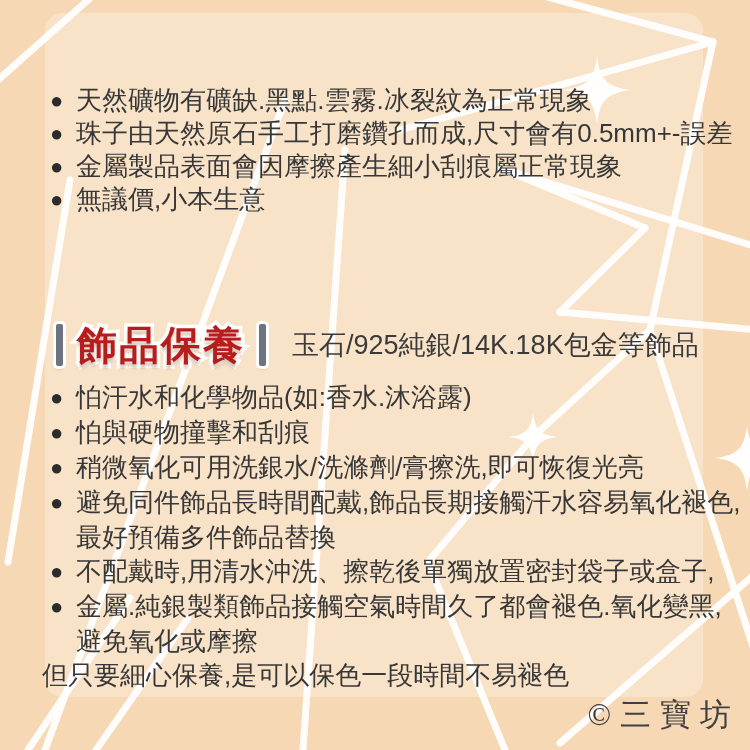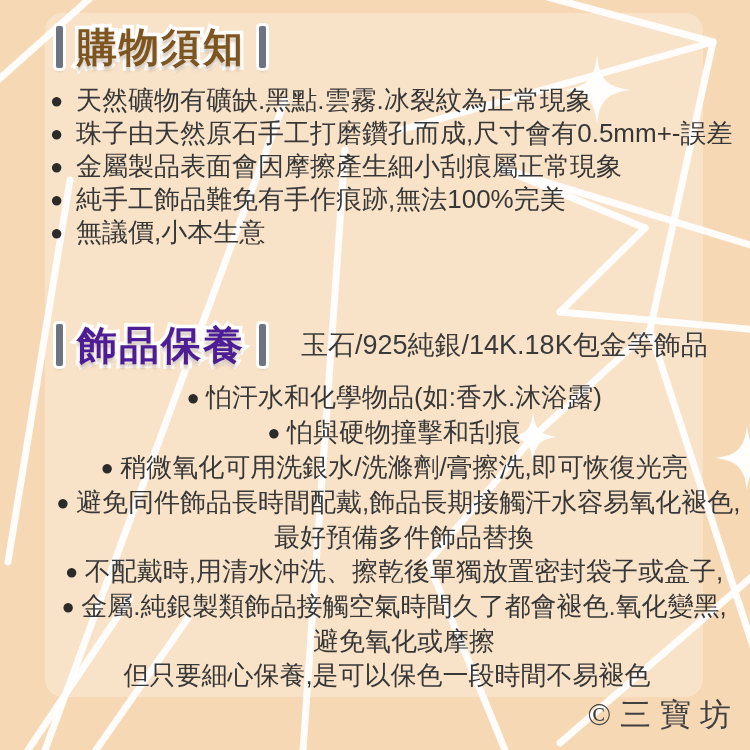--- a/index.html
+++ b/index.html
@@ -21,24 +21,24 @@
   .vbar{
     width:7px;height:42px;background:#6b7480;border-radius:2px;
     box-shadow:0 0 0 3px #ffffff,0 3px 3px rgba(120,80,40,.35);
   }
   .big-title{
     font-size:40px;font-weight:bold;letter-spacing:2px;line-height:1;
     -webkit-text-stroke:7px #ffffff;paint-order:stroke fill;
     text-shadow:0 4px 3px rgba(130,90,45,.35);
   }
   .title-brown{color:#7d5520;}
-  .title-teal{color:#4c1d95;}
+  .title-teal{color:#b91c1c;}
   .subtitle{
     font-size:27px;color:#3a3a3a;font-weight:500;letter-spacing:0px;
-    margin-left:21px;white-space:nowrap;
+    margin-left:12px;white-space:nowrap;
   }
 
   .blist{position:absolute;left:50px;right:18px;color:#373737;}
   .blist .row{white-space:nowrap;}
   .blist-1 .row{line-height:33px;font-size:26px;}
   .blist-2 .row{line-height:34px;font-size:26px;}
   .bullet{
     display:inline-block;width:26px;font-size:22px;color:#2b2b2b;
     vertical-align:1px;
   }
@@ -81,42 +81,36 @@
     </g>
     <g fill="#ffffff" fill-opacity="0.96">
       <path transform="translate(597,90)" d="M0,-34 C3,-10 10,-3 34,0 C10,3 3,10 0,34 C-3,10 -10,3 -34,0 C-10,-3 -3,-10 0,-34 Z"></path>
       <path transform="translate(533,437) scale(0.72)" d="M0,-34 C3,-10 10,-3 34,0 C10,3 3,10 0,34 C-3,10 -10,3 -34,0 C-10,-3 -3,-10 0,-34 Z"></path>
       <path transform="translate(747,458) scale(0.95)" d="M0,-34 C3,-10 10,-3 34,0 C10,3 3,10 0,34 C-3,10 -10,3 -34,0 C-10,-3 -3,-10 0,-34 Z"></path>
     </g>
   </svg>
 
   <div class="content">
 
-    <div class="title-row" style="left:56px;top:26px;">
-      <span class="vbar"></span>
-      <span class="big-title title-brown">購物須知</span>
-      <span class="vbar"></span>
-    </div>
 
     <div class="blist blist-1" style="top:84px;">
       <div class="row"><span class="bullet">●</span><span>天然礦物有礦缺.黑點.雲霧.冰裂紋為正常現象</span></div>
       <div class="row"><span class="bullet">●</span><span>珠子由天然原石手工打磨鑽孔而成,尺寸會有0.5mm+-誤差</span></div>
       <div class="row"><span class="bullet">●</span><span>金屬製品表面會因摩擦產生細小刮痕屬正常現象</span></div>
-      <div class="row"><span class="bullet">●</span><span>純手工飾品難免有手作痕跡,無法100%完美</span></div>
       <div class="row"><span class="bullet">●</span><span>無議價,小本生意</span></div>
     </div>
 
     <div class="title-row" style="left:56px;top:324px;">
       <span class="vbar"></span>
       <span class="big-title title-teal">飾品保養</span>
       <span class="vbar"></span>
       <span class="subtitle">玉石/925純銀/14K.18K包金等飾品</span>
     </div>
 
-    <div class="blist blist-2" style="top:380px;text-align:center;">
+    <div class="blist blist-2" style="top:380px;">
       <div class="row"><span class="bullet">●</span><span>怕汗水和化學物品(如:香水.沐浴露)</span></div>
       <div class="row"><span class="bullet">●</span><span>怕與硬物撞擊和刮痕</span></div>
       <div class="row"><span class="bullet">●</span><span>稍微氧化可用洗銀水/洗滌劑/膏擦洗,即可恢復光亮</span></div>
       <div class="row"><span class="bullet">●</span><span>避免同件飾品長時間配戴,飾品長期接觸汗水容易氧化褪色,</span></div>
       <div class="row cont"><span>最好預備多件飾品替換</span></div>
       <div class="row"><span class="bullet">●</span><span>不配戴時,用清水沖洗、擦乾後單獨放置密封袋子或盒子,</span></div>
       <div class="row"><span class="bullet">●</span><span>金屬.純銀製類飾品接觸空氣時間久了都會褪色.氧化變黑,</span></div>
       <div class="row cont"><span>避免氧化或摩擦</span></div>
       <div class="row cont outdent"><span>但只要細心保養,是可以保色一段時間不易褪色</span></div>
     </div>

